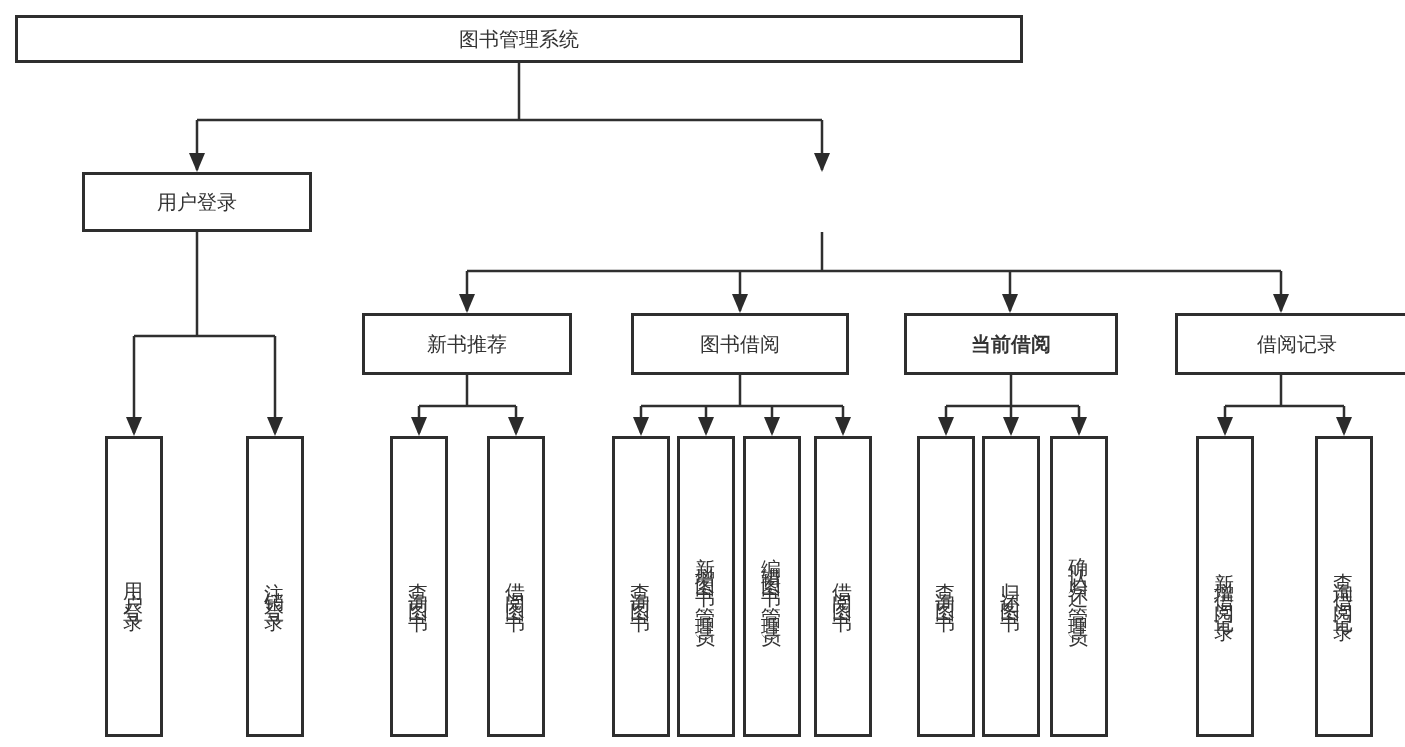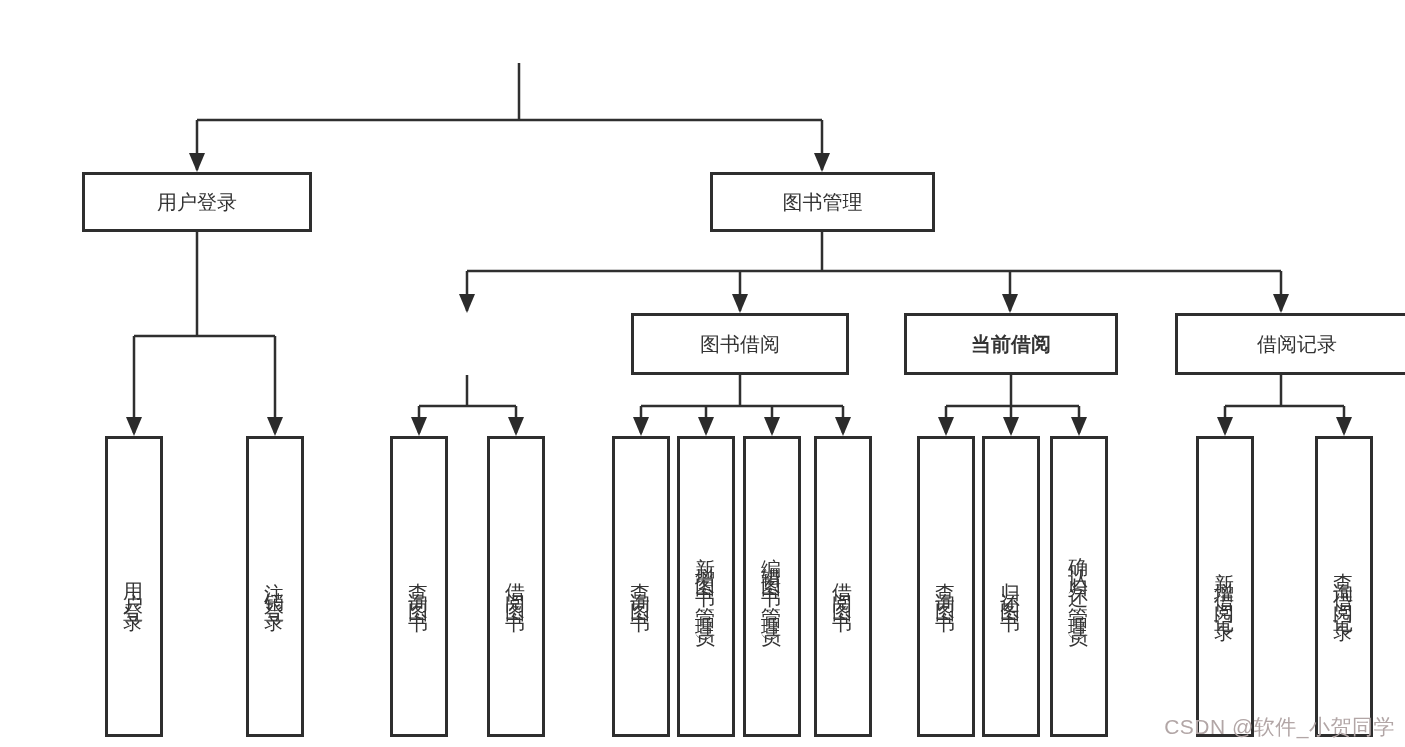--- a/index.html
+++ b/index.html
@@ -101,24 +101,25 @@
       <path class="arrow" d="M1071 417 L1087 417 L1079 436 Z"></path>
     </g>
 
     <g>
       <path d="M1281 375 V406 M1225 406 H1344 M1225 406 V433 M1344 406 V433"></path>
       <path class="arrow" d="M1217 417 L1233 417 L1225 436 Z"></path>
       <path class="arrow" d="M1336 417 L1352 417 L1344 436 Z"></path>
     </g>
   </svg>
 
+  <div class="node n-root">图书管理系统</div>
 
   <div class="node n-login">用户登录</div>
-  <div class="node n-mgmt">图书管理</div>
 
+  <div class="node n-rec">新书推荐</div>
   <div class="node n-borrow">图书借阅</div>
   <div class="node n-current">当前借阅</div>
   <div class="node n-record">借阅记录</div>
 
   <div class="node v leaf lf-1">用户登录</div>
   <div class="node v leaf lf-2">注销登录</div>
 
   <div class="node v leaf lf-3">查询图书</div>
   <div class="node v leaf lf-4">借阅图书</div>
 
@@ -127,14 +128,13 @@
   <div class="node v leaf lf-7">编辑图书（管理员）</div>
   <div class="node v leaf lf-8">借阅图书</div>
 
   <div class="node v leaf lf-9">查询图书</div>
   <div class="node v leaf lf-10">归还图书</div>
   <div class="node v leaf lf-11">确认归还（管理员）</div>
 
   <div class="node v leaf lf-12">新增借阅记录</div>
   <div class="node v leaf lf-13">查询借阅记录</div>
 
-  <div class="watermark">CSDN @软件_小贺同学</div>
 </div>
 
 </body></html>

